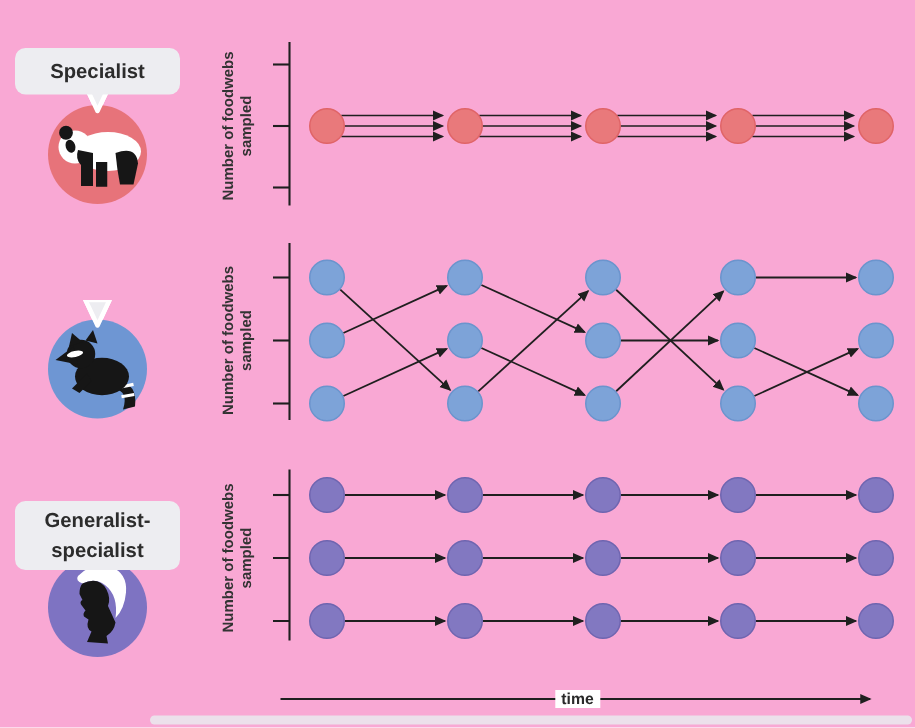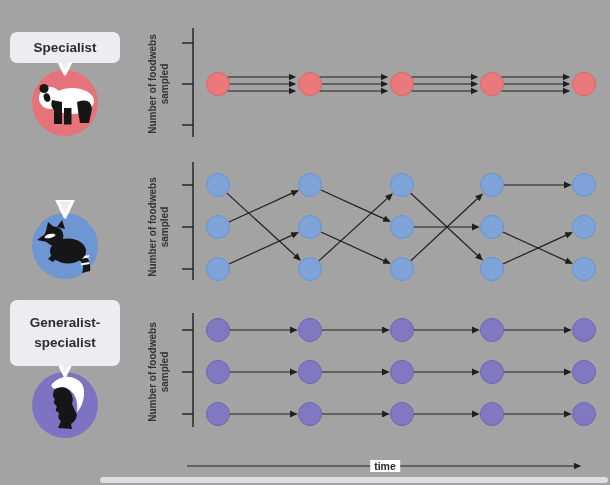--- a/index.html
+++ b/index.html
@@ -1,16 +1,16 @@
 <!DOCTYPE html>
 <html><head>
 <meta charset="utf-8">
 <style>
   html,body{margin:0;padding:0;background:#fff;}
-  #figure{position:relative;width:610px;height:485px;background:#a3a3a3;overflow:hidden;
+  #figure{position:relative;width:610px;height:485px;background:#f9a8d4;overflow:hidden;
           font-family:"Liberation Sans", sans-serif;}
   .label-box{position:absolute;left:10px;width:110px;background:#ededf1;border-radius:7px;
              display:flex;flex-direction:column;align-items:center;justify-content:center;
              font-size:13.5px;font-weight:600;color:#2c2c2c;line-height:1.45;z-index:3;}
   .icon-svg{position:absolute;left:23px;z-index:2;}
   .ylabel{position:absolute;width:122px;height:26px;transform:translate(-50%,-50%) rotate(-90deg);
           display:flex;flex-direction:column;align-items:center;justify-content:center;
           font-size:10px;font-weight:700;color:#333;line-height:12px;text-align:center;z-index:1;}
   #chart-svg{position:absolute;left:0;top:0;z-index:1;}
   #time-label{position:absolute;transform:translate(-50%,-50%);font-size:10.5px;font-weight:600;
@@ -161,21 +161,21 @@
         <ellipse cx="-15" cy="-10" rx="5.5" ry="2" fill="#fff" transform="rotate(-12 -15 -10)"></ellipse>
         <path d="M-7,3 L-17,13 L-12,16 L-4,8 Z" fill="#161616"></path>
       </g>
       <polygon points="-8,-46 8,-46 0,-29" fill="#ededf1" stroke="#fff" stroke-width="3" stroke-linejoin="round"></polygon>
     </svg>
   <div class="ylabel" style="left:159px;top:227px">
     <span>Number of foodwebs</span>
     <span>sampled</span>
   </div>
 
-  <div class="label-box" style="top:300px;height:66px">
+  <div class="label-box" style="top:334px;height:46px">
     <span>Generalist-</span>
     <span>specialist</span>
   </div>
   <svg class="icon-svg" id="icon-2" width="84" height="92" viewBox="-42 -46 84 92" style="top:359px">
       <polygon points="-8,-46 8,-46 0,-29" fill="#ededf1" stroke="#fff" stroke-width="3" stroke-linejoin="round"></polygon>
       <circle cx="0" cy="0" r="33" fill="#7e73c2"></circle>
       <g>
         <path d="M-13,-21 Q-3,-31 9,-27 Q20,-23 19,-10 Q18,1 12,7 Q14,-8 5,-15 Q-2,-20 -10,-16 Q-15,-18 -13,-21 Z" fill="#fff"></path>
         <path d="M-10,-16 Q1,-21 6,-12 Q9,-6 7,-1 L12,10 Q11,16 6,19 L7,24 L-7,23 L-4,16 Q-8,14 -6,8 L-9,6 Q-10,4 -8,2 L-11,-2 Q-12,-4 -10,-5 L-12,-9 Q-12,-14 -10,-16 Z" fill="#161616"></path>
       </g>

